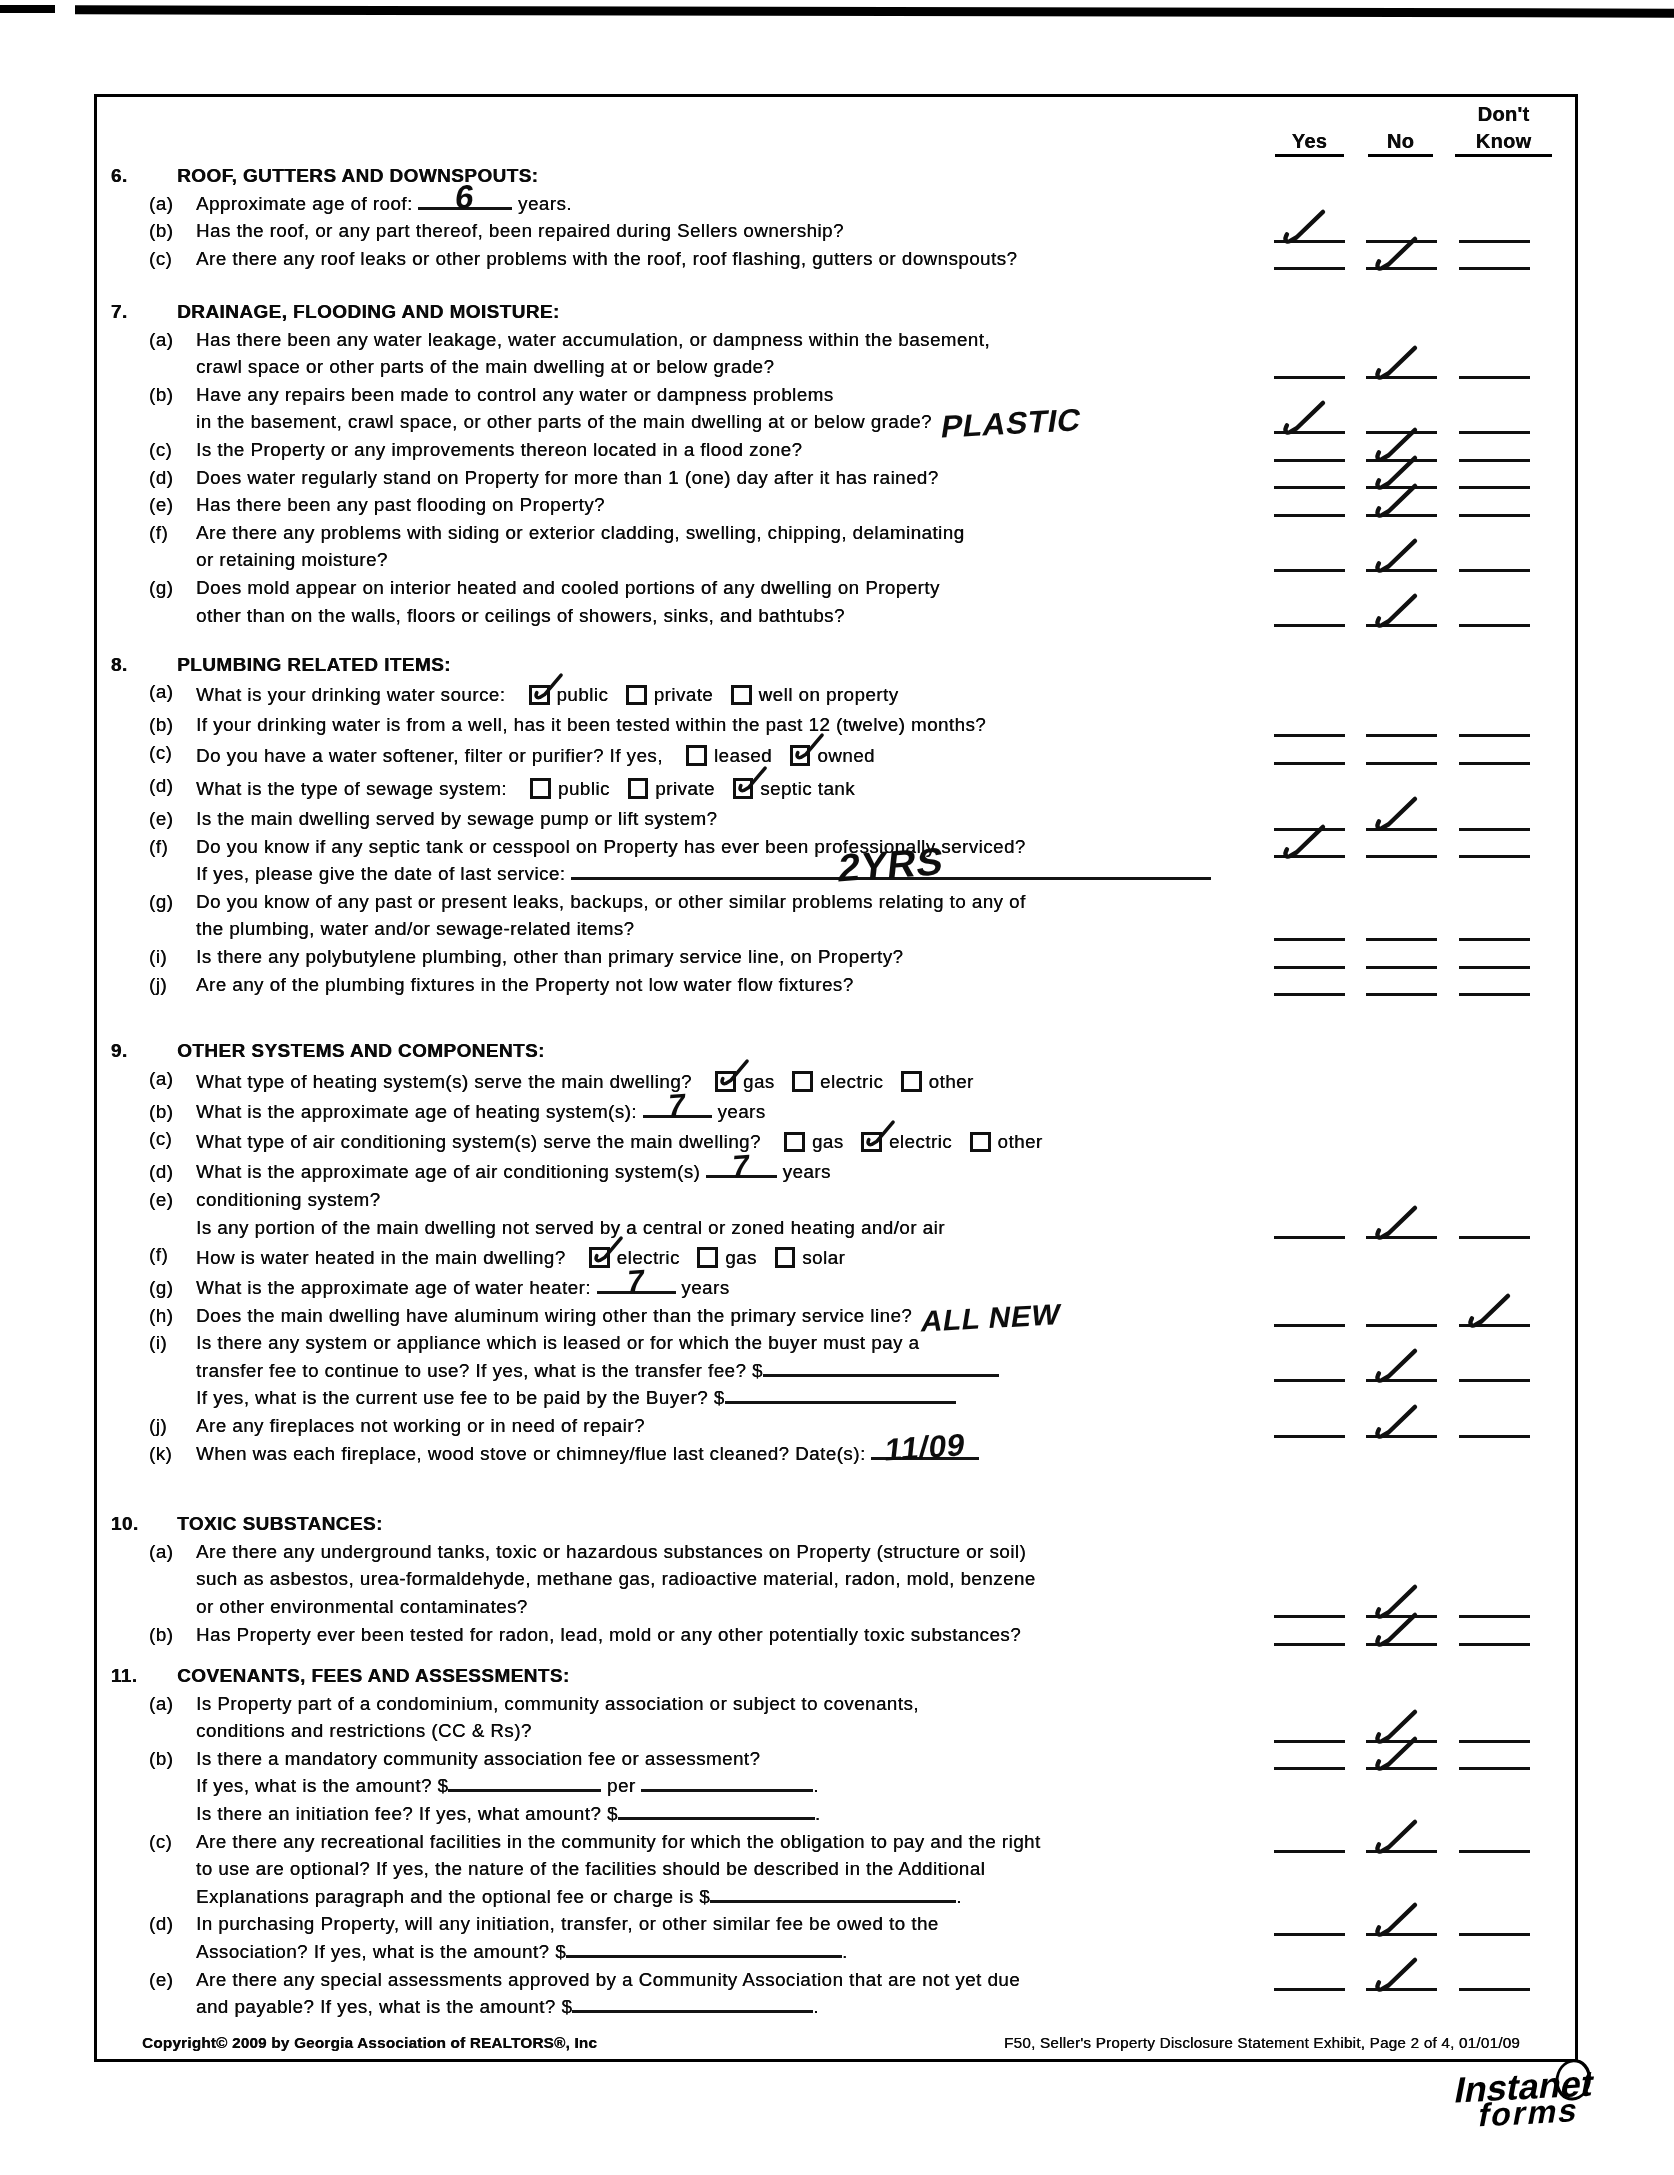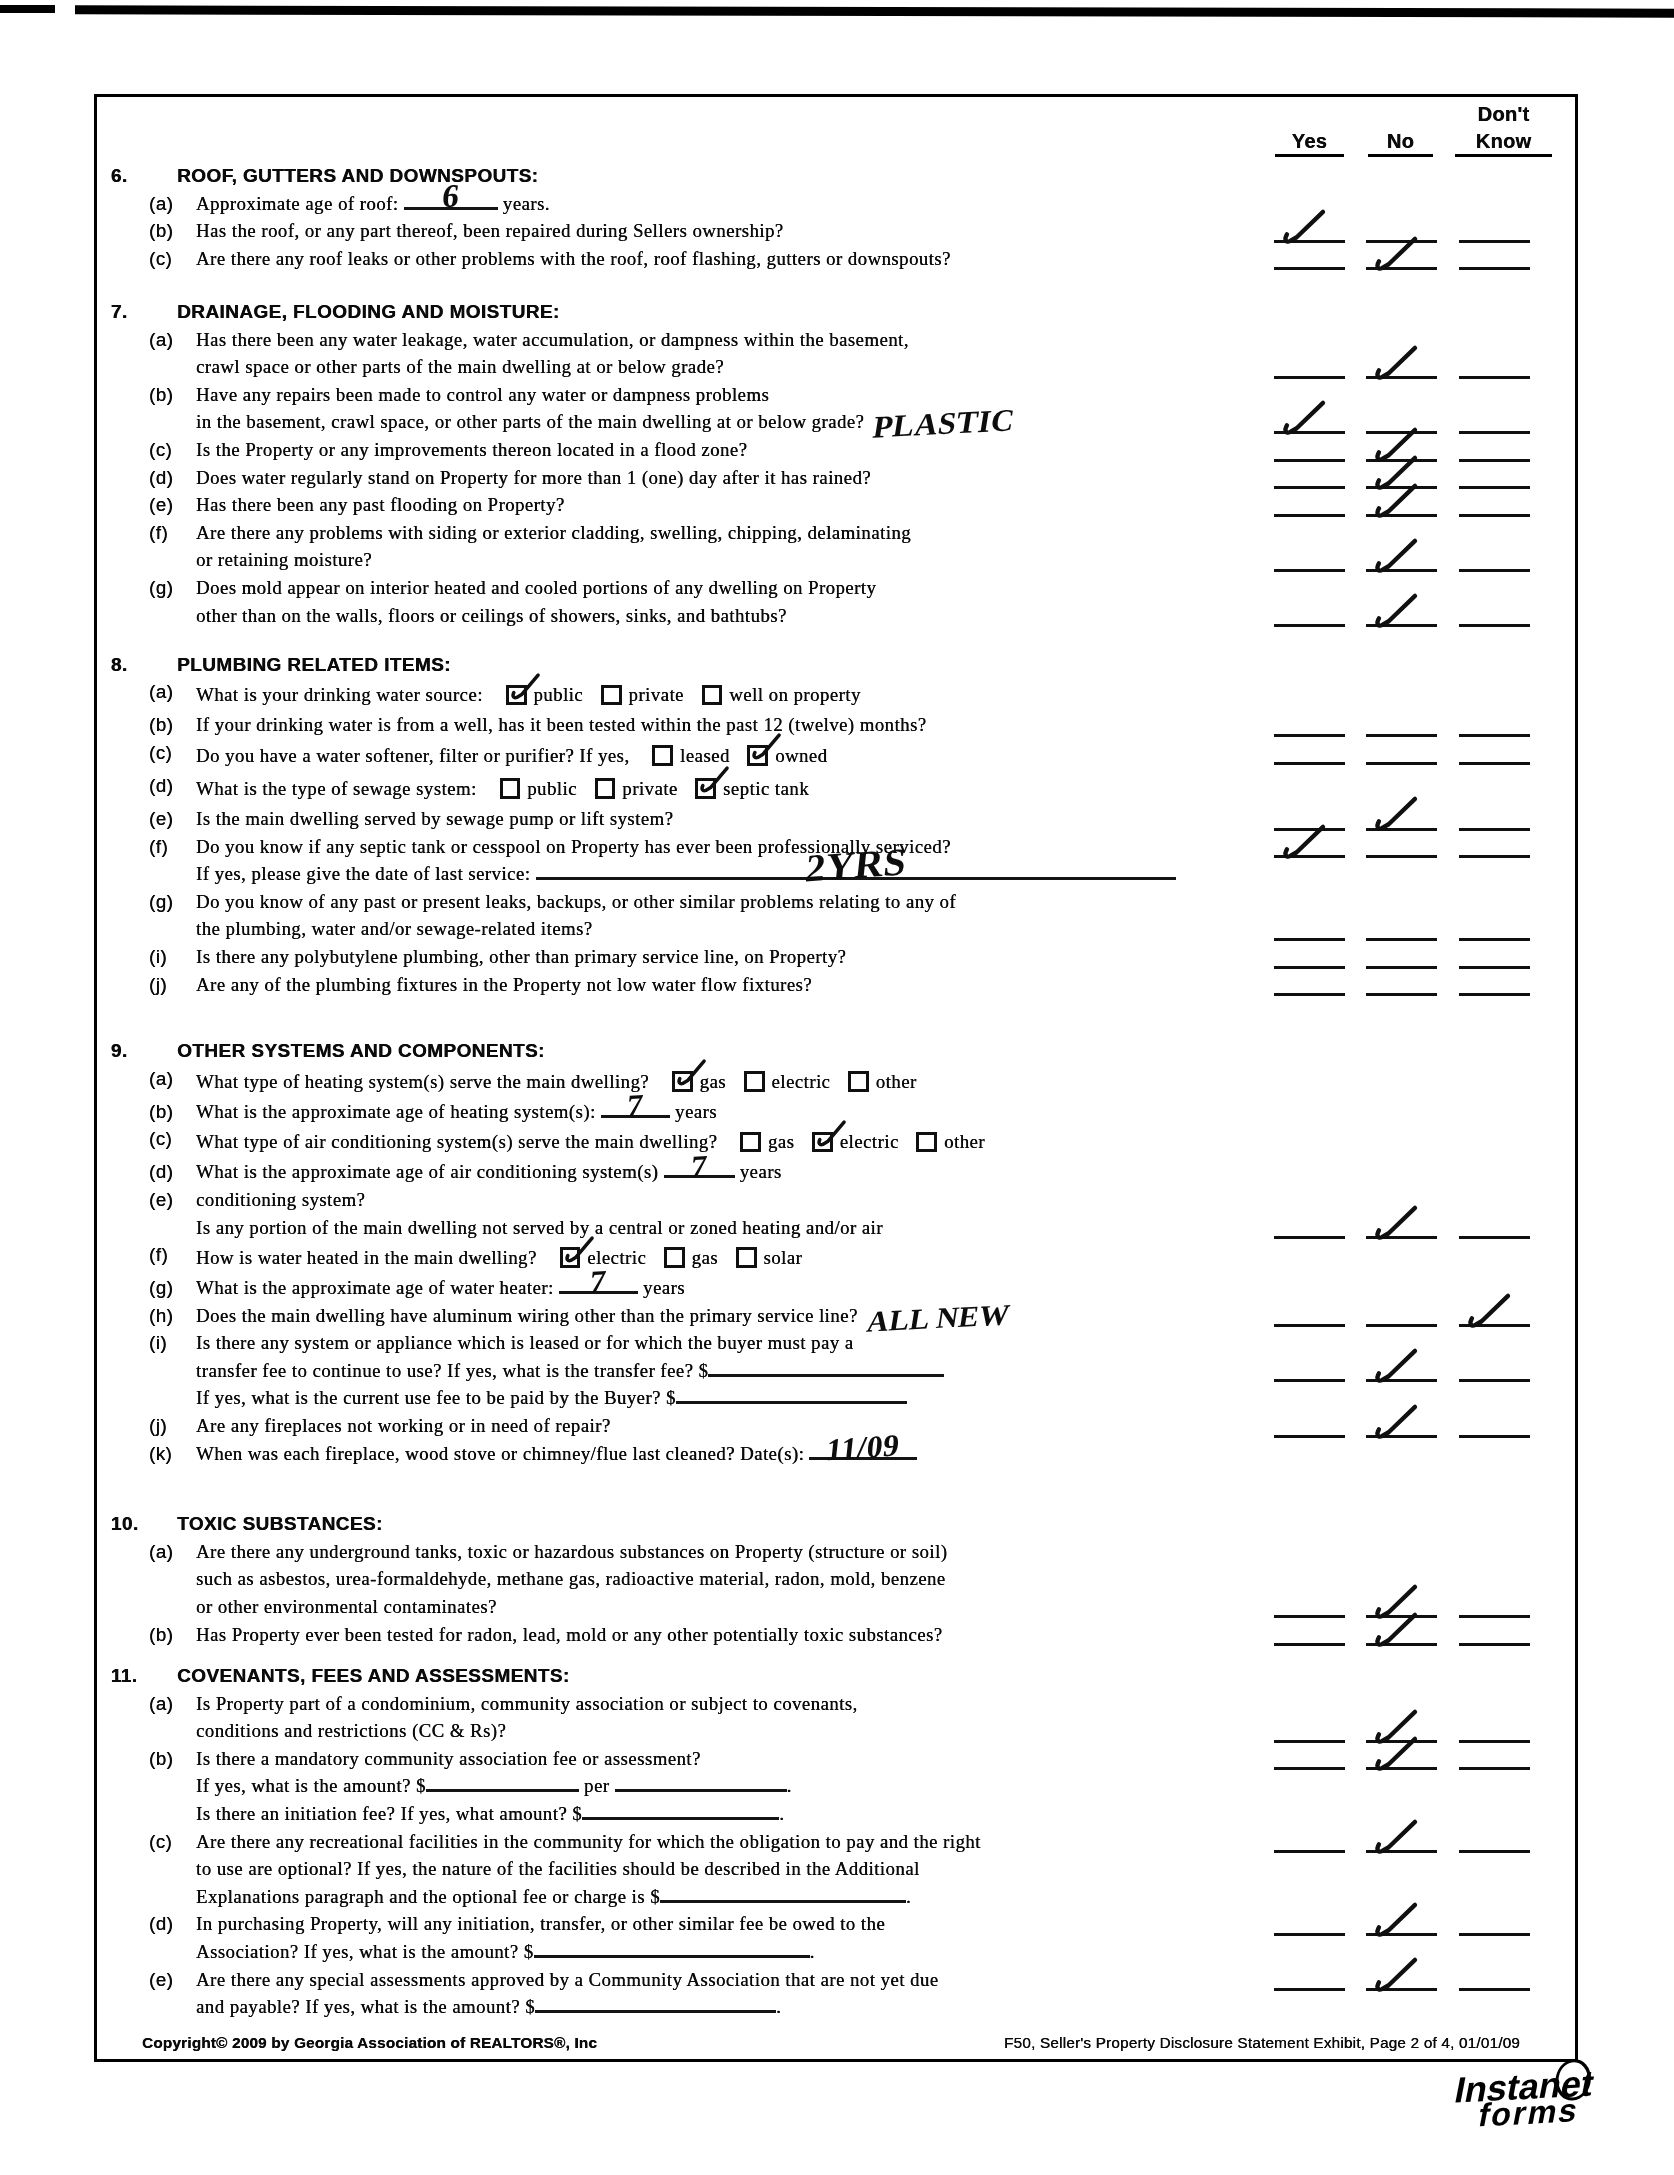--- a/index.html
+++ b/index.html
@@ -25,21 +25,21 @@
 
   #form-content { position:relative; width:1478px; }
 
   .sheader { position:relative; height:27.6px; line-height:27.6px; font-weight:bold; font-size:19px;
              letter-spacing:0.4px; text-shadow:0.4px 0 0 currentColor; }
   .snum { position:absolute; left:13.8px; }
   .stitle { margin-left:80px; }
 
   .q { position:relative; margin-left:52px; font-size:18.7px; letter-spacing:0.5px; }
   .qlabel { position:absolute; left:0; top:0; line-height:27.6px; text-shadow:0.3px 0 0 currentColor; }
-  .qtext { margin-left:47px;font-family:Liberation Serif, serif; }
+  .qtext { margin-left:47px; }
   .qline { height:27.6px; line-height:27.6px; white-space:nowrap; text-shadow:0.3px 0 0 currentColor; }
   .cbline { height:33px; line-height:33px; }
 
   .blank { display:inline-block; border-bottom:3px solid #141414; height:14.8px;
            position:relative; vertical-align:baseline; }
   .hand { font-weight:bold; color:#0d0d0d; text-shadow:none; }
   .blank .hand { position:absolute; left:50%; bottom:-6.9px; line-height:1; white-space:nowrap;
                  transform:translateX(-50%) skewX(-10deg) rotate(-4deg); }
   .handinline { display:inline-block; margin-left:9.9px; vertical-align:-5.9px; line-height:1;
                 transform:skewX(-12deg) rotate(-3deg); white-space:nowrap; }

